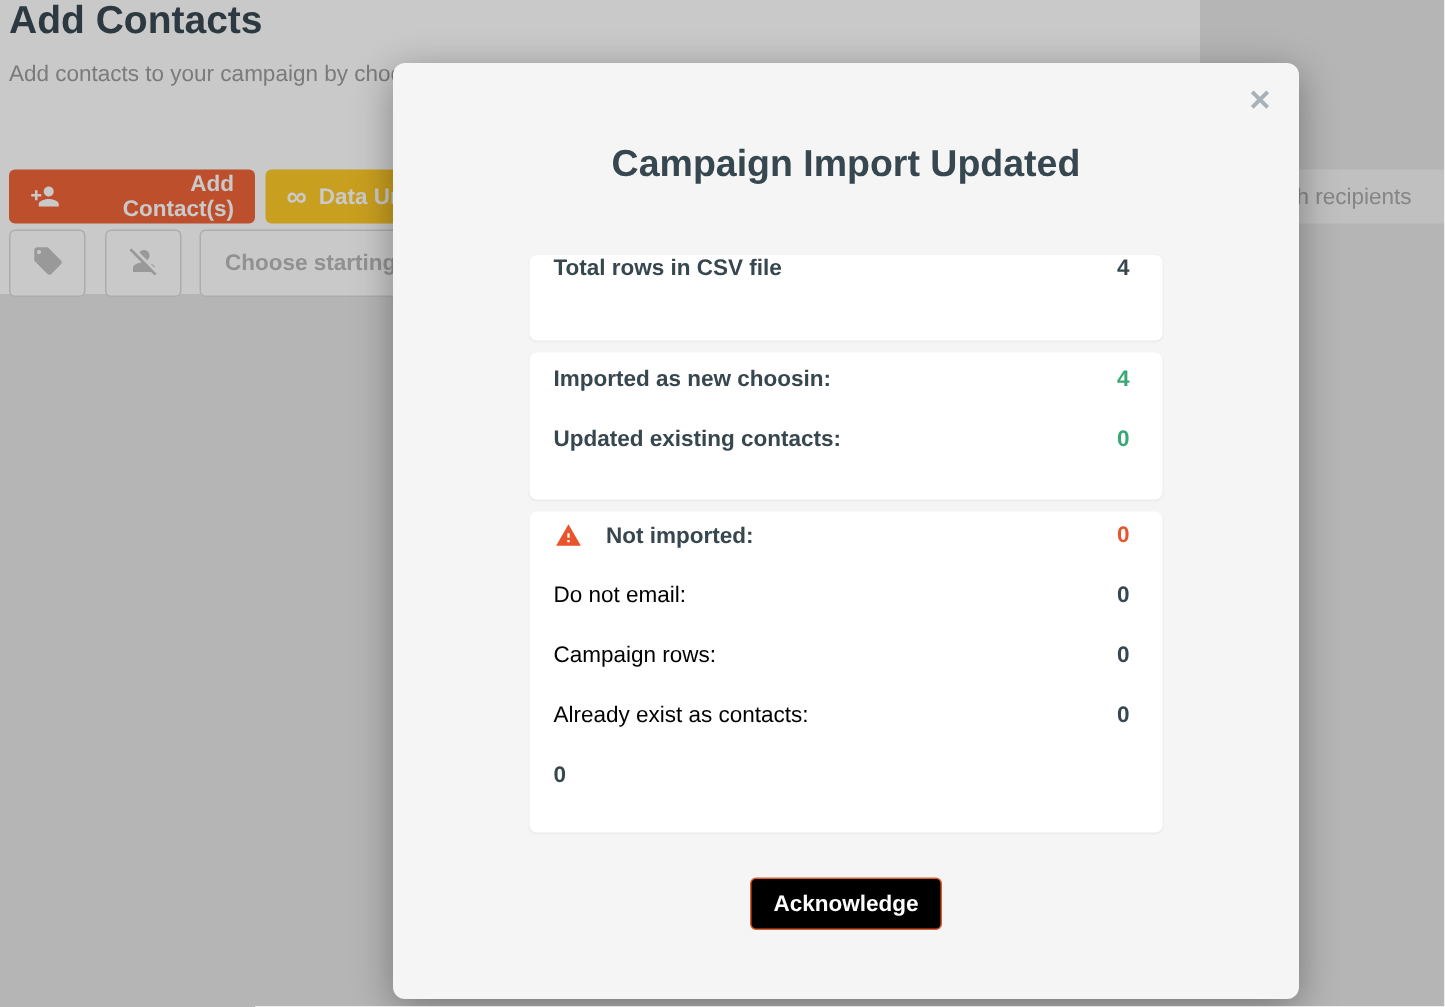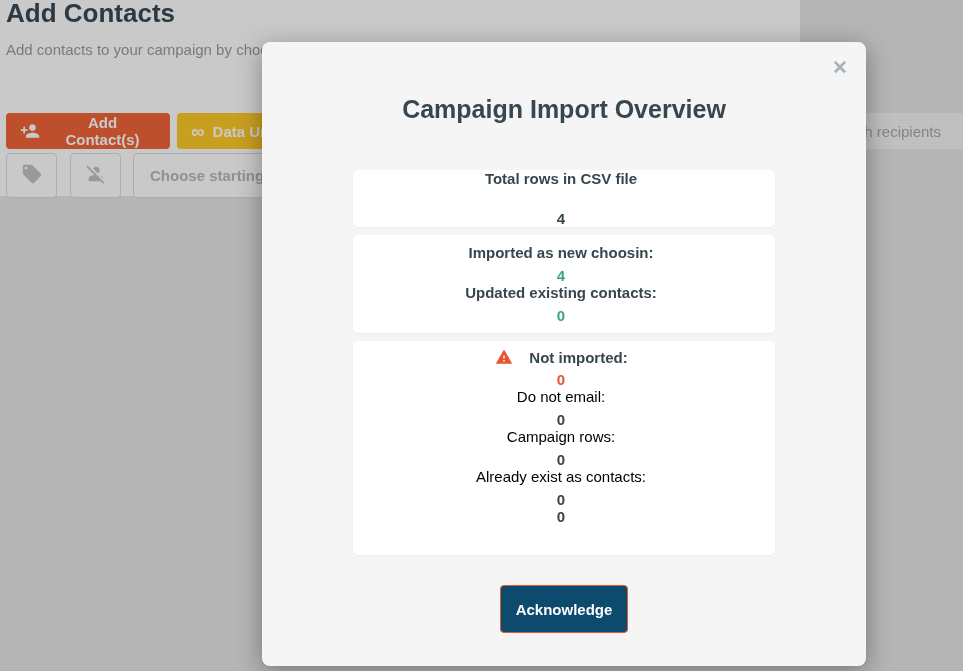--- a/index.html
+++ b/index.html
@@ -6,21 +6,21 @@
   .stage{position:relative;width:963px;height:671px;overflow:hidden;
     background:#e6e6e6;font-family:"Liberation Sans",sans-serif;}
 
   
   .header-panel{position:absolute;left:0;top:0;width:800px;height:196px;background:#ffffff;}
   .page-title{position:absolute;left:6px;top:-3px;margin:0;font-size:26px;line-height:32px;
     font-weight:700;color:#3a4952;white-space:nowrap;}
   .page-subtitle{position:absolute;left:6px;top:41px;margin:0;font-size:15px;color:#9c9c9c;white-space:nowrap;}
 
   .btn{border:none;border-radius:4px;display:flex;align-items:center;cursor:pointer;
-    font-family:inherit;font-size:15px;font-weight:700;color:#ffffff;box-sizing:border-box;}
+    font-family:inherit;font-size:15px;font-weight:700;color:#ffffff;box-sizing:border-box;text-align:right;}
   .btn-add{position:absolute;left:6px;top:113px;height:36px;width:164px;background:#f0653a;padding:0 14px;gap:9px;}
   .btn-data{position:absolute;left:177px;top:113px;height:36px;width:104px;background:#ffca28;
     padding:0 14px;gap:8px;white-space:nowrap;overflow:hidden;}
   .inf-glyph{font-size:19px;font-weight:700;line-height:1;}
   .btn .icon{display:flex;align-items:center;}
 
   .recipients{position:absolute;left:650px;top:113px;width:313px;height:36px;background:#f4f4f4;
     display:flex;align-items:center;justify-content:flex-end;padding-right:22px;box-sizing:border-box;
     color:#a9a9a9;font-size:15px;}
 
@@ -38,30 +38,30 @@
     border-radius:8px;box-shadow:0 6px 26px rgba(0,0,0,0.35);z-index:10;box-sizing:border-box;}
   .close-btn{position:absolute;top:10px;right:12px;background:none;border:none;padding:6px;
     color:#a7b1b7;font-size:19px;font-weight:700;line-height:1;cursor:pointer;font-family:inherit;}
   .modal-title{margin:53px 0 0;text-align:center;font-size:25px;font-weight:700;color:#37474f;}
 
   .cards{width:422px;margin:46px auto 0;}
   .card{background:#ffffff;border-radius:5px;margin-bottom:8px;box-shadow:0 1px 2px rgba(0,0,0,0.05);
     padding:0 22px 0 16px;box-sizing:border-box;}
   .card-imported{padding-top:9px;padding-bottom:9px;}
   .card-notimported{padding-top:7px;padding-bottom:7px;}
-  .row{display:flex;justify-content:space-between;align-items:center;height:40px;flex-direction:column;}
+  .row{display:flex;justify-content:space-between;align-items:flex-start;height:40px;}
   .row-tall{height:57px;}
   .lbl{font-size:15px;color:#000000;}
   .lbl-bold{font-size:15px;font-weight:700;color:#37474f;}
   .val{font-size:15px;font-weight:700;color:#37474f;}
   .val-green{color:#3aa876;}
   .val-orange{color:#e8552d;}
   .warn-label{display:flex;align-items:center;gap:15px;}
 
-  .ack-btn{display:block;margin:30px auto 0;height:48px;padding:0 15px;background:#0c4a6e;
+  .ack-btn{display:block;margin:30px auto 0;height:35px;padding:0 15px;background:#000000;
     border:1px solid #dc5b2e;border-radius:4px;color:#ffffff;font-size:15px;font-weight:700;
     font-family:inherit;cursor:pointer;}
 </style>
 </head>
 <body>
 
 <div class="stage">
 
   <div class="header-panel">
     <h1 class="page-title">Add Contacts</h1>
@@ -106,21 +106,21 @@
     <span>h recipients</span>
   </div>
 
   <div class="overlay"></div>
 
   <div class="modal">
     <button class="close-btn">
       <span>✕</span>
     </button>
 
-    <h2 class="modal-title">Campaign Import Overview</h2>
+    <h2 class="modal-title">Campaign Import Updated</h2>
 
     <div class="cards">
 
       <div class="card">
         <div class="row row-tall">
           <span class="lbl-bold">Total rows in CSV file</span>
           <span class="val">4</span>
         </div>
       </div>
 

